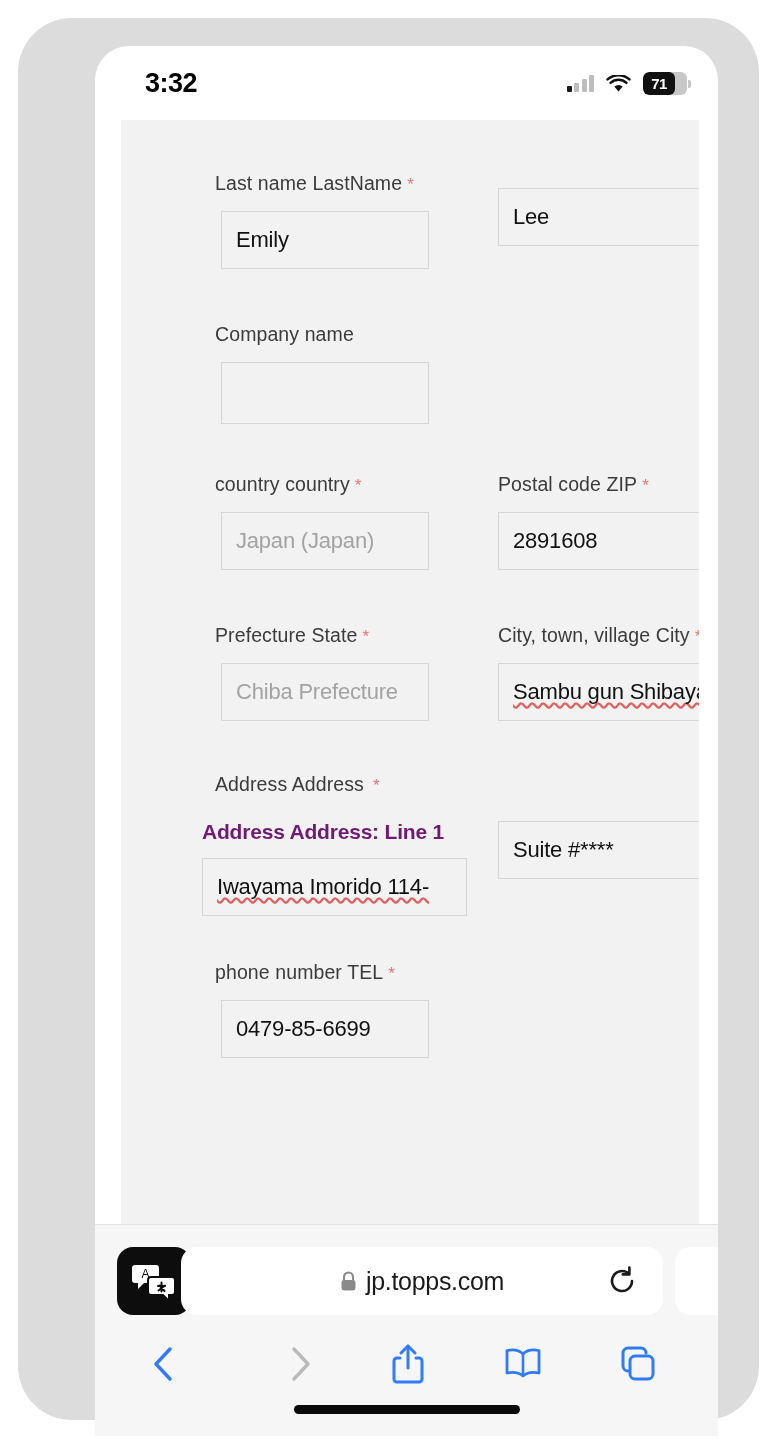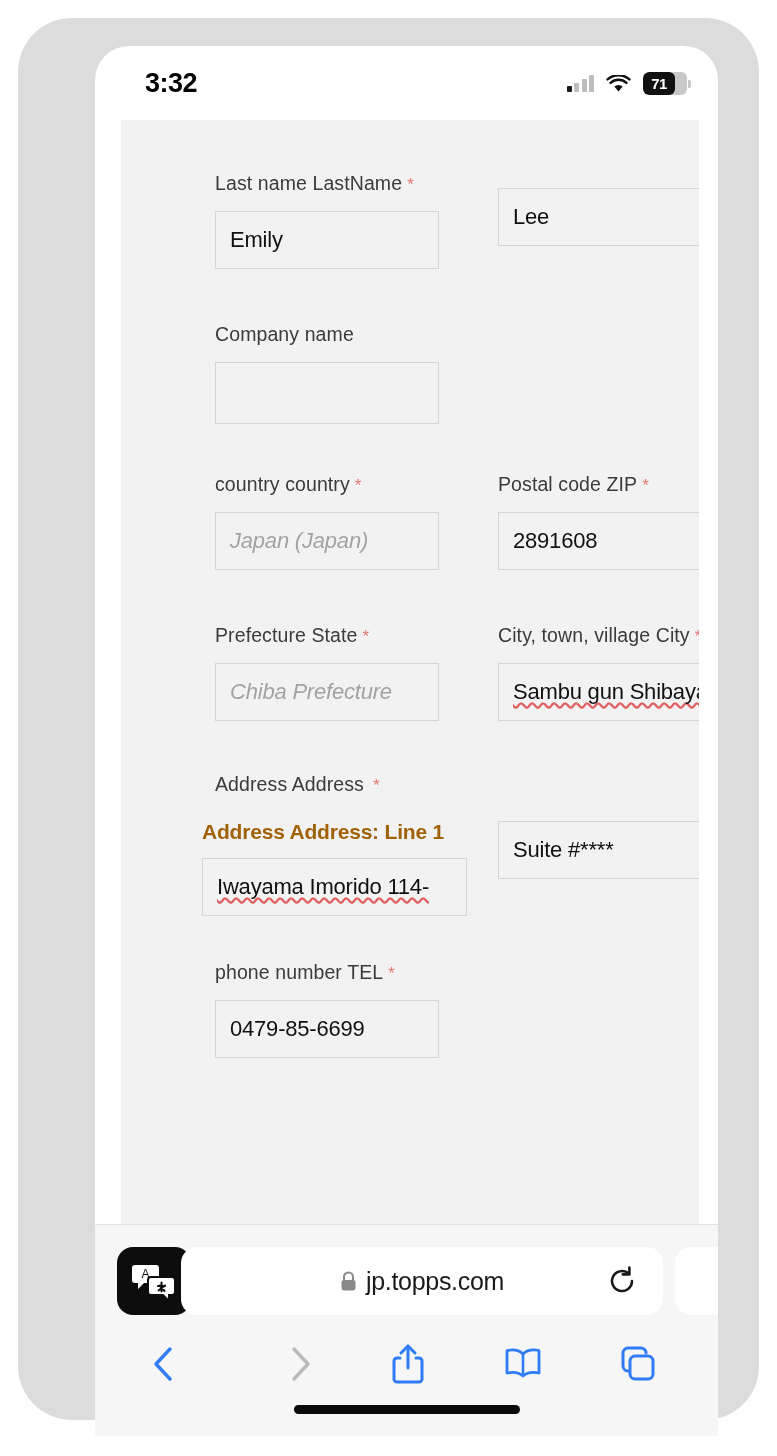--- a/index.html
+++ b/index.html
@@ -112,21 +112,21 @@
     white-space: nowrap;
     letter-spacing: 0.1px;
   }
   .req-star {
     color: #e8766f;
     font-size: 17px;
     margin-left: 5px;
   }
   .sub-label {
     font-size: 21px;
-    color: #a16207;
+    color: #701a75;
     font-weight: bold;
     white-space: nowrap;
     letter-spacing: -0.2px;
   }
 
   .text-input {
     background: #f2f2f2;
     border: 1px solid #d5d5d5;
     height: 58px;
     display: flex;
@@ -135,27 +135,27 @@
     overflow: hidden;
   }
   .text-input.strong-border { border: 1px solid #c4c4c4; }
 
   .input-value {
     font-size: 22px;
     color: #111;
     white-space: nowrap;
     letter-spacing: -0.2px;
   }
-  .input-value.placeholder { color: #a3a3a3; font-style: italic; }
+  .input-value.placeholder { color: #a3a3a3; }
   .input-value.misspelled {
     text-decoration: underline wavy #e06060;
     text-decoration-skip-ink: none;
     text-underline-offset: 3px;
   }
-  .w-left  { width: 224px; }
+  .w-left  { width: 208px; margin-left: 6px; }
   .w-right { width: 252px; }
 
   
   #browser-chrome {
     position: absolute;
     left: 0;
     top: 1178px;
     width: 623px;
     height: 212px;
     background: #f6f6f6;

